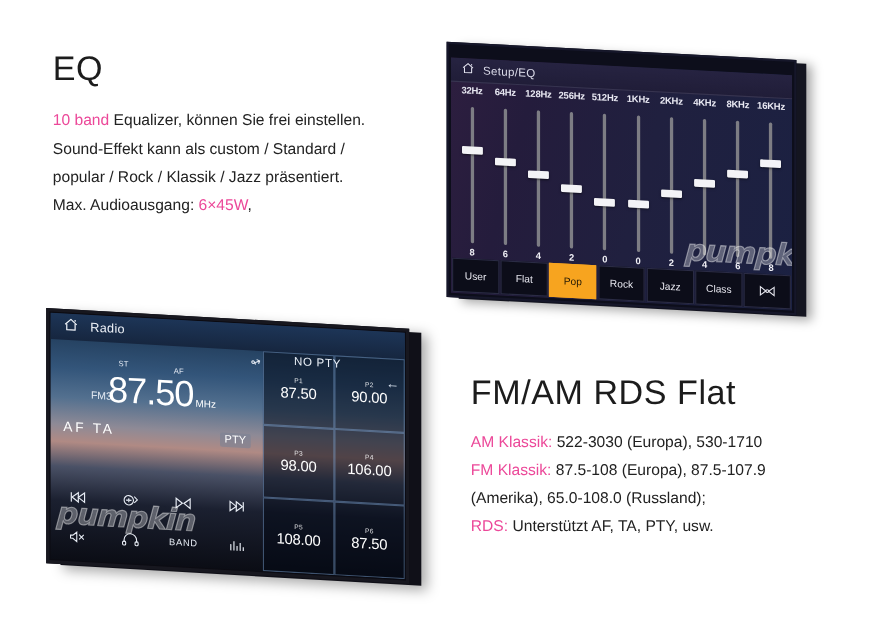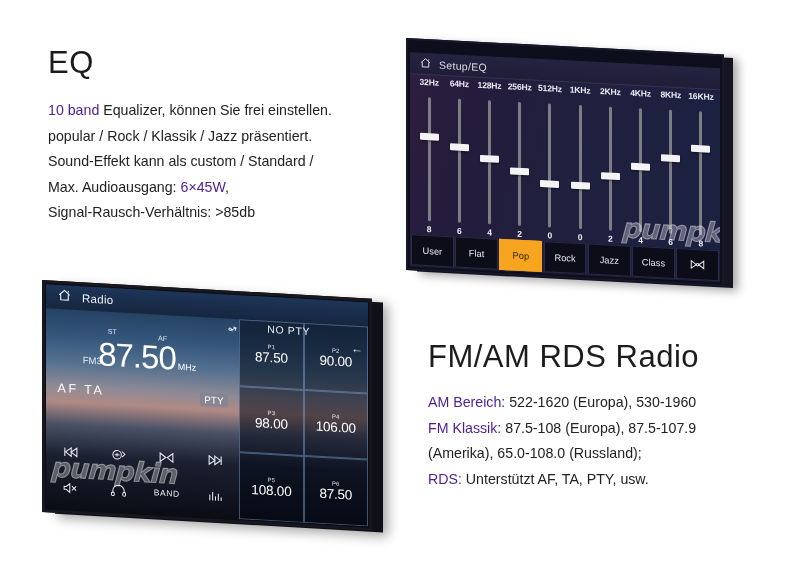--- a/index.html
+++ b/index.html
@@ -11,21 +11,21 @@
   }
   #page { position: relative; width: 800px; height: 572px; background:#fff; }
 
   
   .blk { position: absolute; }
   .heading {
     font-size: 31px; font-weight: 400; color: #1c1c1c;
     letter-spacing: .5px; line-height: 1.1;
   }
   .para { font-size: 14.2px; color: #222; line-height: 25.5px; }
-  .para .accent { color: #4c1d95; }
+  .para .accent { color: #ec4899; }
   .para-line { white-space: nowrap; }
 
   #eq-heading { left: 48px; top: 46px; }
   #eq-text    { left: 48px; top: 98px; }
   #fm-heading { left: 428px; top: 340px; }
   #fm-text    { left: 428px; top: 390px; }
 
   
   .device { position: absolute; }
 
@@ -174,29 +174,28 @@
   #radio-pumpkin { left: 6px; bottom: 26px; font-size: 27px; transform: skewX(-4deg); z-index: 3; }
 </style>
 </head>
 <body>
 
 <div id="page">
 
   <div class="blk heading" id="eq-heading">EQ</div>
   <div class="blk para" id="eq-text">
       <div class="para-line"><span class="accent">10 band</span><span> Equalizer, können Sie frei einstellen.</span></div>
+      <div class="para-line"><span>Sound-Effekt kann als custom / Standard /</span></div>
       <div class="para-line"><span>popular / Rock / Klassik / Jazz präsentiert.</span></div>
-      <div class="para-line"><span>Sound-Effekt kann als custom / Standard /</span></div>
       <div class="para-line"><span>Max. Audioausgang: </span><span class="accent">6×45W</span><span>,</span></div>
-      <div class="para-line"><span>Signal-Rausch-Verhältnis: &gt;85db</span></div>
     </div>
 
-  <div class="blk heading" id="fm-heading">FM/AM RDS Radio</div>
+  <div class="blk heading" id="fm-heading">FM/AM RDS Flat</div>
   <div class="blk para" id="fm-text">
-      <div class="para-line"><span class="accent">AM Bereich:</span><span> 522-1620 (Europa), 530-1960</span></div>
+      <div class="para-line"><span class="accent">AM Klassik:</span><span> 522-3030 (Europa), 530-1710</span></div>
       <div class="para-line"><span class="accent">FM Klassik:</span><span> 87.5-108 (Europa), 87.5-107.9</span></div>
       <div class="para-line"><span>(Amerika), 65.0-108.0 (Russland);</span></div>
       <div class="para-line"><span class="accent">RDS:</span><span> Unterstützt AF, TA, PTY, usw.</span></div>
     </div>
 
   <div class="device" id="eq-device">
     <div id="eq-skew">
       <div id="eq-screen">
 
         <div class="eq-back">←</div>

